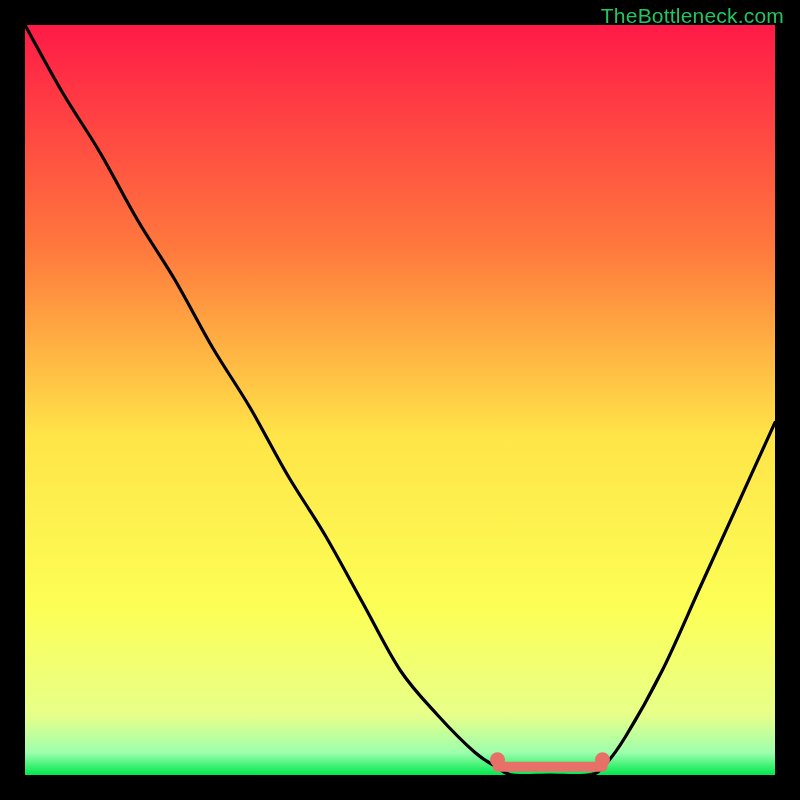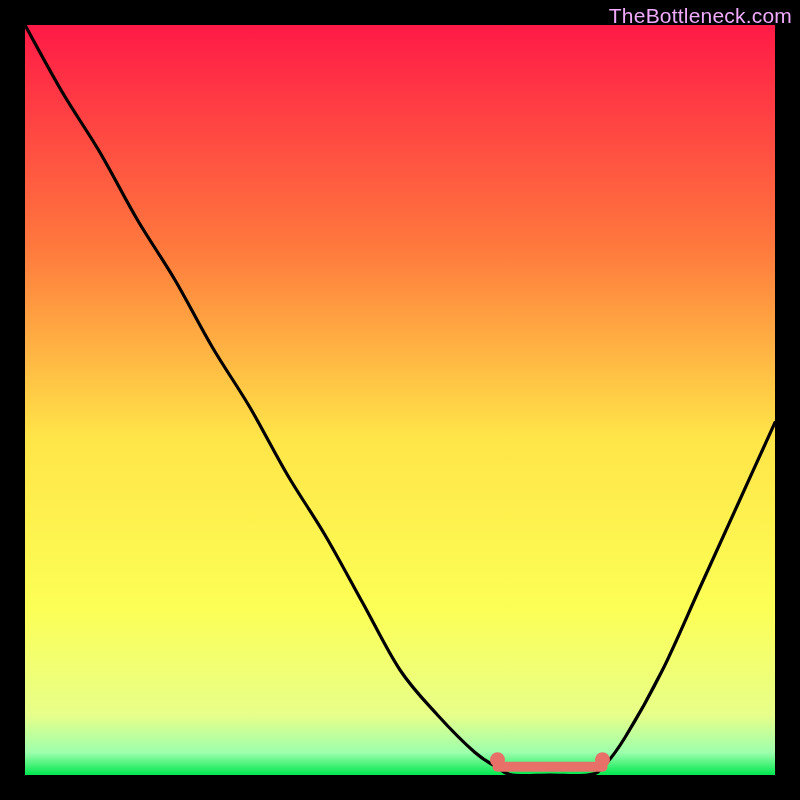--- a/index.html
+++ b/index.html
@@ -7,22 +7,22 @@
     padding: 0;
     width: 800px;
     height: 800px;
     background: #000;
     position: relative;
     font-family: Arial, Helvetica, sans-serif;
   }
   .watermark {
     position: absolute;
     top: 4px;
-    right: 8px;
-    color: #f0abfc;
+    right: 16px;
+    color: #22c55e;
     font-size: 21px;
     font-weight: 500;
     letter-spacing: 0.2px;
   }
   .plot {
     position: absolute;
     left: 25px;
     top: 25px;
     width: 750px;
     height: 750px;

